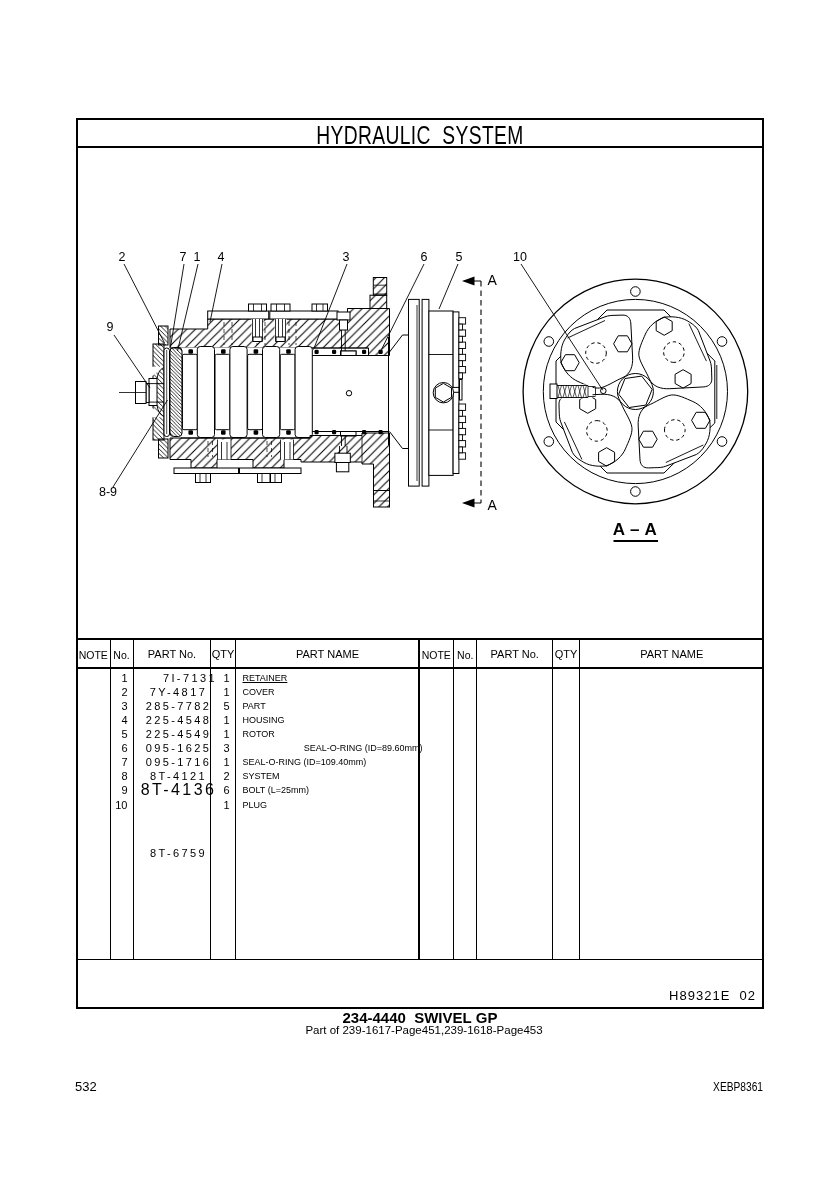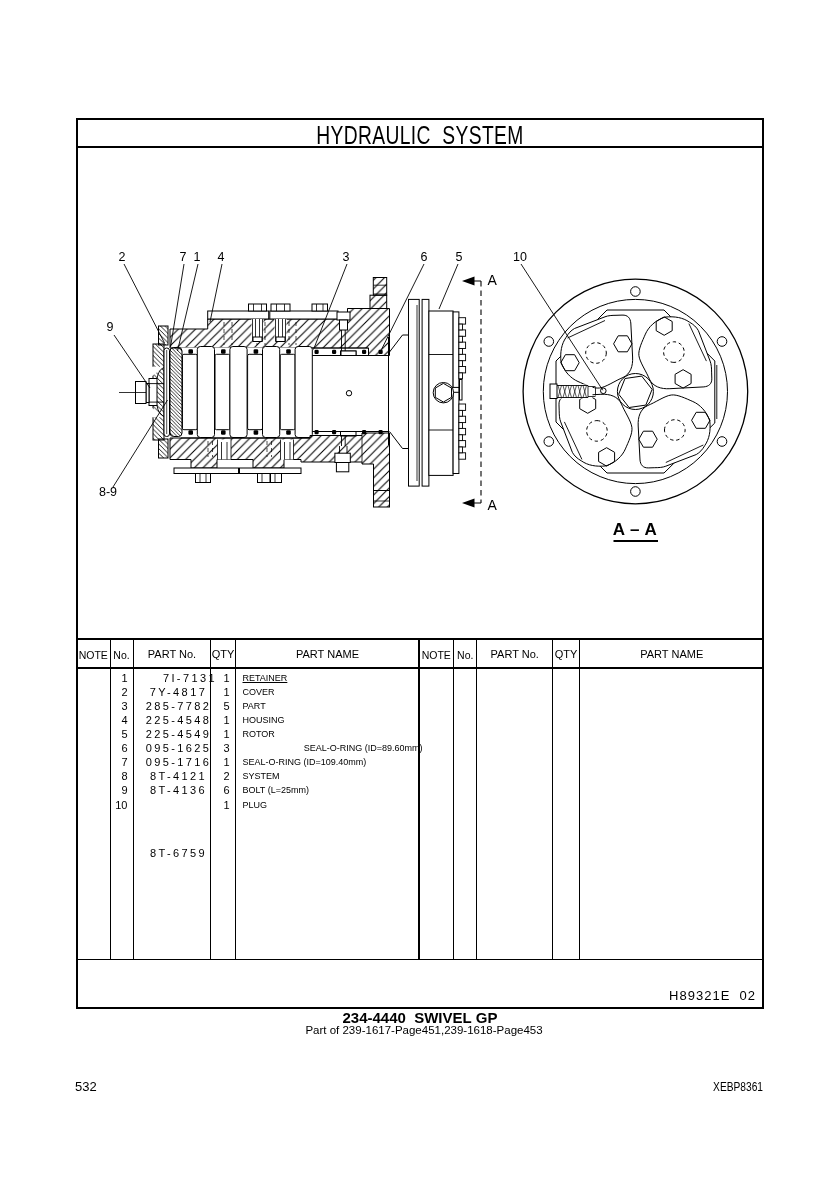--- a/index.html
+++ b/index.html
@@ -300,21 +300,21 @@
 <div class="abs" style="left:242.5px;top:741.1px;width:180px;font-size:9px;height:14px;line-height:14px;text-align:right;">SEAL-O-RING (ID=89.60mm)</div>
 <div class="abs" style="left:110px;top:755.2px;width:17.5px;text-align:right;font-size:11px;height:14px;line-height:14px;">7</div>
 <div class="abs" style="left:140px;top:755.2px;width:77px;text-align:center;font-size:11px;letter-spacing:2.4px;height:14px;line-height:14px;">095-1716</div>
 <div class="abs" style="left:210.5px;top:755.2px;width:19px;text-align:right;font-size:11px;height:14px;line-height:14px;">1</div>
 <div class="abs" style="left:242.5px;top:755.2px;width:180px;font-size:9px;height:14px;line-height:14px;">SEAL-O-RING (ID=109.40mm)</div>
 <div class="abs" style="left:110px;top:769.3px;width:17.5px;text-align:right;font-size:11px;height:14px;line-height:14px;">8</div>
 <div class="abs" style="left:140px;top:769.3px;width:77px;text-align:center;font-size:11px;letter-spacing:2.4px;height:14px;line-height:14px;">8T-4121</div>
 <div class="abs" style="left:210.5px;top:769.3px;width:19px;text-align:right;font-size:11px;height:14px;line-height:14px;">2</div>
 <div class="abs" style="left:242.5px;top:769.3px;width:180px;font-size:9px;height:14px;line-height:14px;">SYSTEM</div>
 <div class="abs" style="left:110px;top:783.4px;width:17.5px;text-align:right;font-size:11px;height:14px;line-height:14px;">9</div>
-<div class="abs" style="left:140px;top:783.4px;width:77px;text-align:center;font-size:11px;letter-spacing:2.4px;height:14px;line-height:14px;">8T-4136</div>
+<div class="abs" style="left:140px;top:783.4px;width:77px;text-align:center;font-size:16px;letter-spacing:2.4px;height:14px;line-height:14px;">8T-4136</div>
 <div class="abs" style="left:210.5px;top:783.4px;width:19px;text-align:right;font-size:11px;height:14px;line-height:14px;">6</div>
 <div class="abs" style="left:242.5px;top:783.4px;width:180px;font-size:9px;height:14px;line-height:14px;">BOLT (L=25mm)</div>
 <div class="abs" style="left:110px;top:797.5px;width:17.5px;text-align:right;font-size:11px;height:14px;line-height:14px;">10</div>
 <div class="abs" style="left:140px;top:797.5px;width:77px;text-align:center;font-size:11px;letter-spacing:2.4px;height:14px;line-height:14px;margin-top:48px;">8T-6759</div>
 <div class="abs" style="left:210.5px;top:797.5px;width:19px;text-align:right;font-size:11px;height:14px;line-height:14px;">1</div>
 <div class="abs" style="left:242.5px;top:797.5px;width:180px;font-size:9px;height:14px;line-height:14px;">PLUG</div>
 
 <div class="abs" style="left:653px;top:988px;width:103px;text-align:right;font-size:13px;letter-spacing:1px;">H89321E&nbsp;&nbsp;02</div>
 <div class="abs" style="left:76px;top:1008.5px;width:688px;text-align:center;font-size:15px;font-weight:bold;">234-4440&nbsp; SWIVEL&nbsp;GP</div>
 <div class="abs" style="left:80px;top:1024px;width:688px;text-align:center;font-size:11.5px;">Part of 239-1617-Page451,239-1618-Page453</div>

